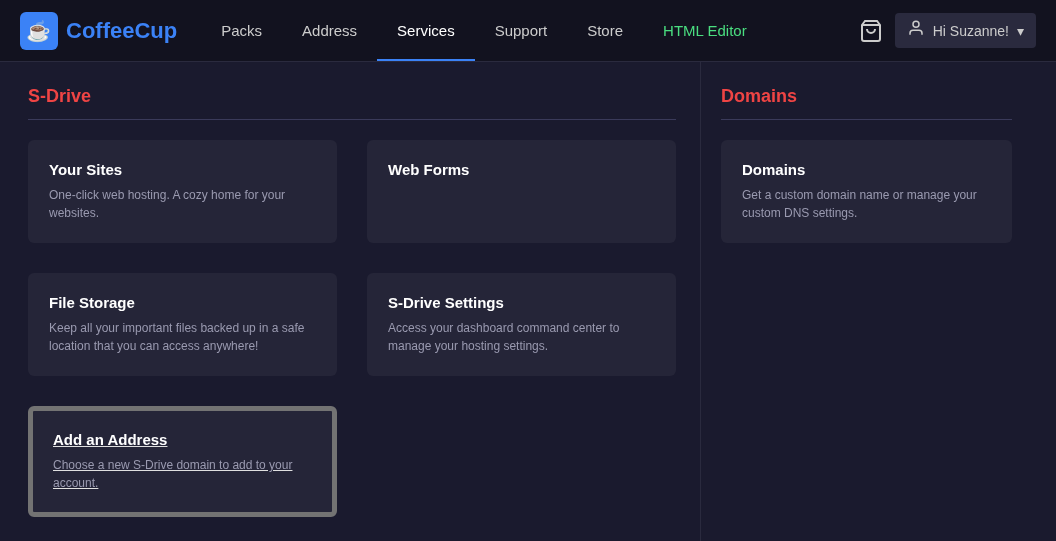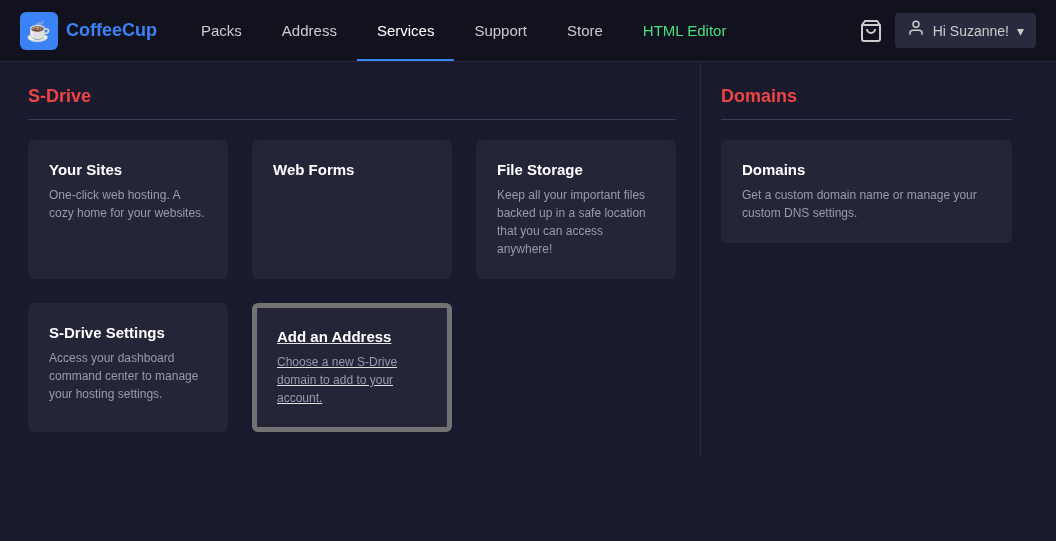--- a/index.html
+++ b/index.html
@@ -34,21 +34,21 @@
       background: #3b82f6;
       border-radius: 6px;
       display: flex;
       align-items: center;
       justify-content: center;
       font-size: 20px;
       color: white;
     }
     .logo-text {
       color: #3b82f6;
-      font-size: 18px;
+      font-size: 22px;
       font-weight: 700;
     }
     .nav {
       display: flex;
       align-items: center;
       flex: 1;
       gap: 0;
     }
     .nav-item {
       color: #cccccc;
@@ -126,22 +126,22 @@
       margin-bottom: 12px;
     }
     .section-divider {
       height: 1px;
       background: #3a3a5a;
       margin-bottom: 20px;
     }
 
     .cards-grid {
       display: grid;
-      grid-template-columns: 1fr 1fr 1fr;
-      gap: 24px;
+      grid-template-columns: 1fr 1fr;
+      gap: 30px;
     }
 
     .card {
       background: #252538;
       border-radius: 6px;
       padding: 20px;
       cursor: pointer;
       border: 1px solid transparent;
       transition: border-color 0.2s;
     }

